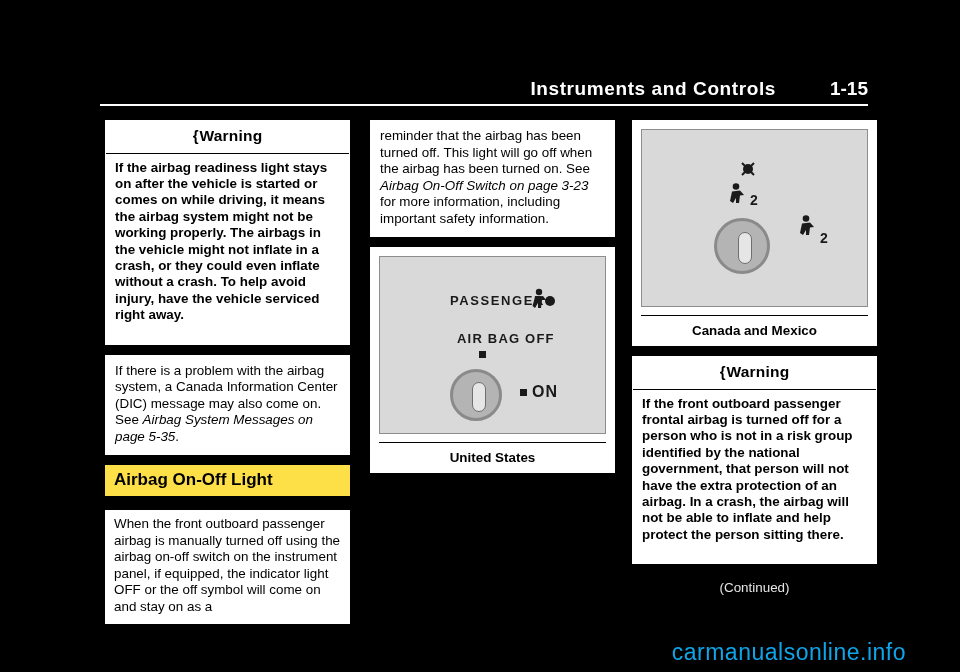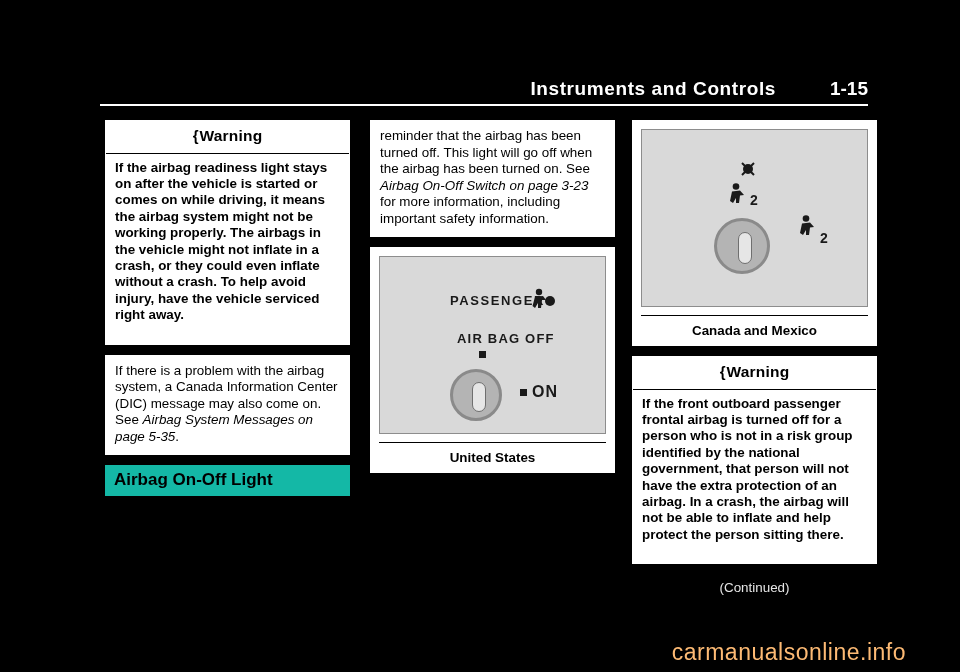--- a/index.html
+++ b/index.html
@@ -94,21 +94,21 @@
     margin-right: 2px;
   }
   .warning-body {
     padding: 6px 9px 20px 9px;
     font-size: 13.4px;
     line-height: 16.4px;
     font-weight: bold;
   }
 
   .section-head {
-    background: #14b8a6;
+    background: #fde047;
     color: #000;
     font-size: 17px;
     font-weight: bold;
     padding: 5px 9px 6px 9px;
     border-bottom: 2px solid #000;
     margin-bottom: 12px;
   }
   .section-head-wrap { margin-bottom: 10px; }
   .section-body {
     background: #fff;
@@ -282,21 +282,21 @@
     font-size: 13.4px;
     font-weight: normal;
     padding-top: 6px;
   }
 
   
   .watermark {
     position: absolute;
     right: 14px;
     bottom: 6px;
-    color: #fdba74;
+    color: #0ea5e9;
     font-size: 23px;
     letter-spacing: 0.5px;
     font-family: "Liberation Sans", sans-serif;
   }
 </style>
 </head>
 <body>
 
 <div class="page">
 
@@ -314,20 +314,21 @@
       </div>
       <div class="warning-body">If the airbag readiness light stays on after the vehicle is started or comes on while driving, it means the airbag system might not be working properly. The airbags in the vehicle might not inflate in a crash, or they could even inflate without a crash. To help avoid injury, have the vehicle serviced right away.</div>
     </div>
 
     <div class="box">
       <p><span>If there is a problem with the airbag system, a Canada Information Center (DIC) message may also come on. See </span><span class="ital">Airbag System Messages on page 5-35</span><span>.</span></p>
     </div>
 
     <div class="section-head-wrap">
       <div class="section-head">Airbag On-Off Light</div>
+      <div class="section-body">When the front outboard passenger airbag is manually turned off using the airbag on-off switch on the instrument panel, if equipped, the indicator light OFF or the off symbol will come on and stay on as a</div>
     </div>
 
   </div>
 
   <div class="col col2">
 
     <div class="box">
       <p><span>reminder that the airbag has been turned off. This light will go off when the airbag has been turned on. See </span><span class="ital">Airbag On-Off Switch on page 3-23</span><span> for more information, including important safety information.</span></p>
     </div>
 

